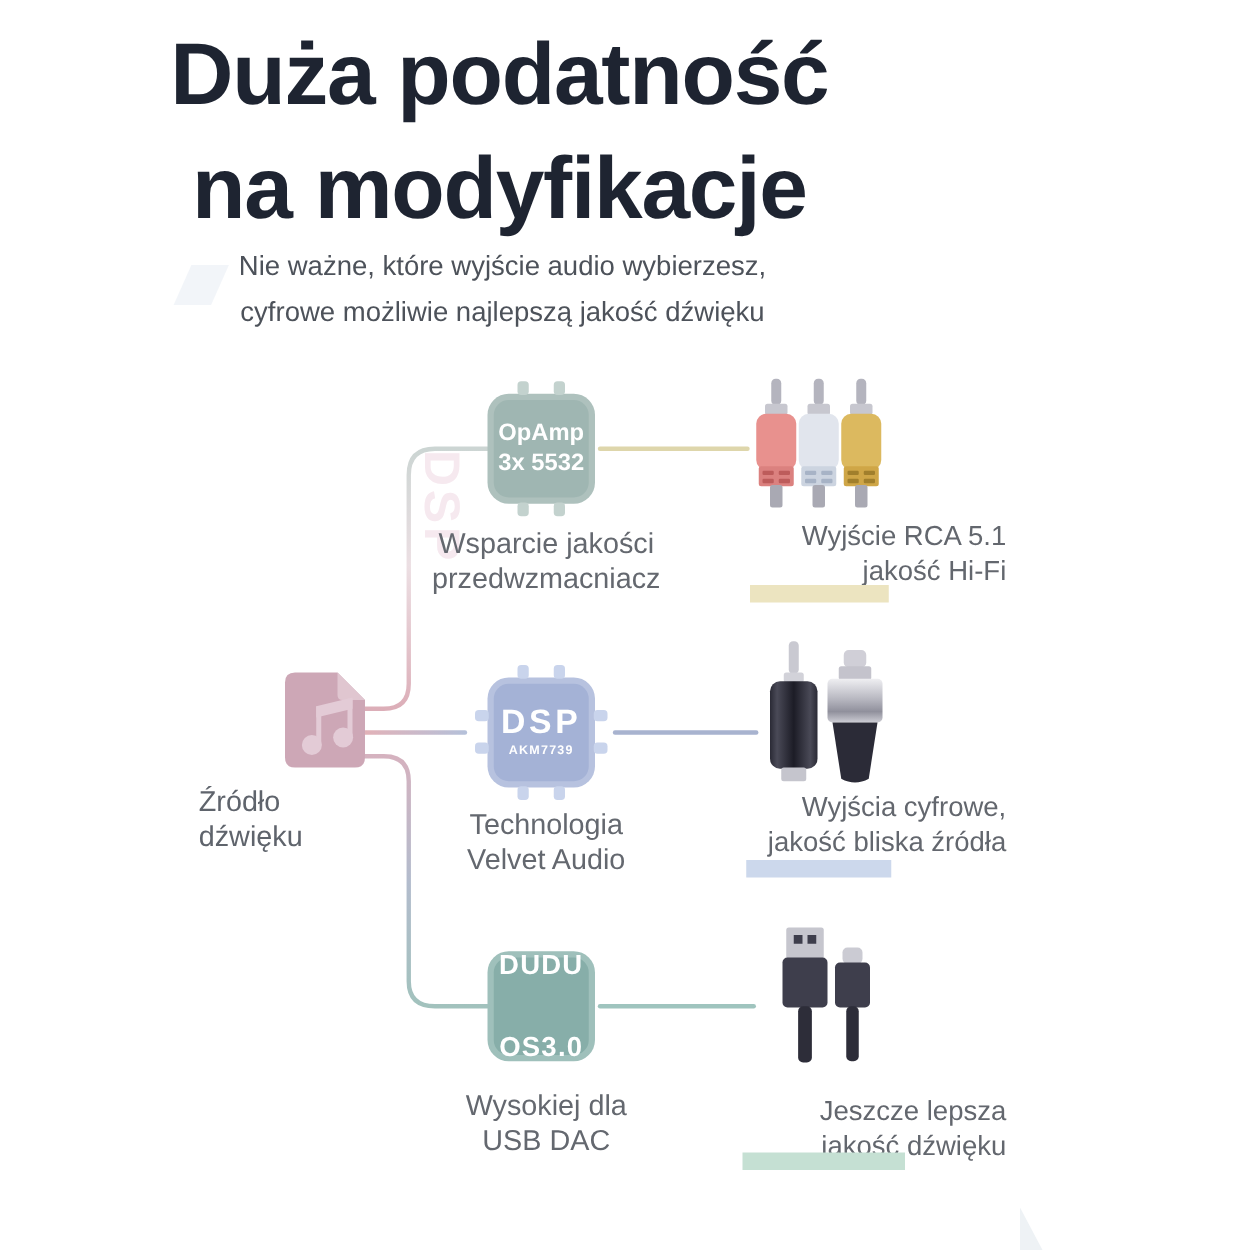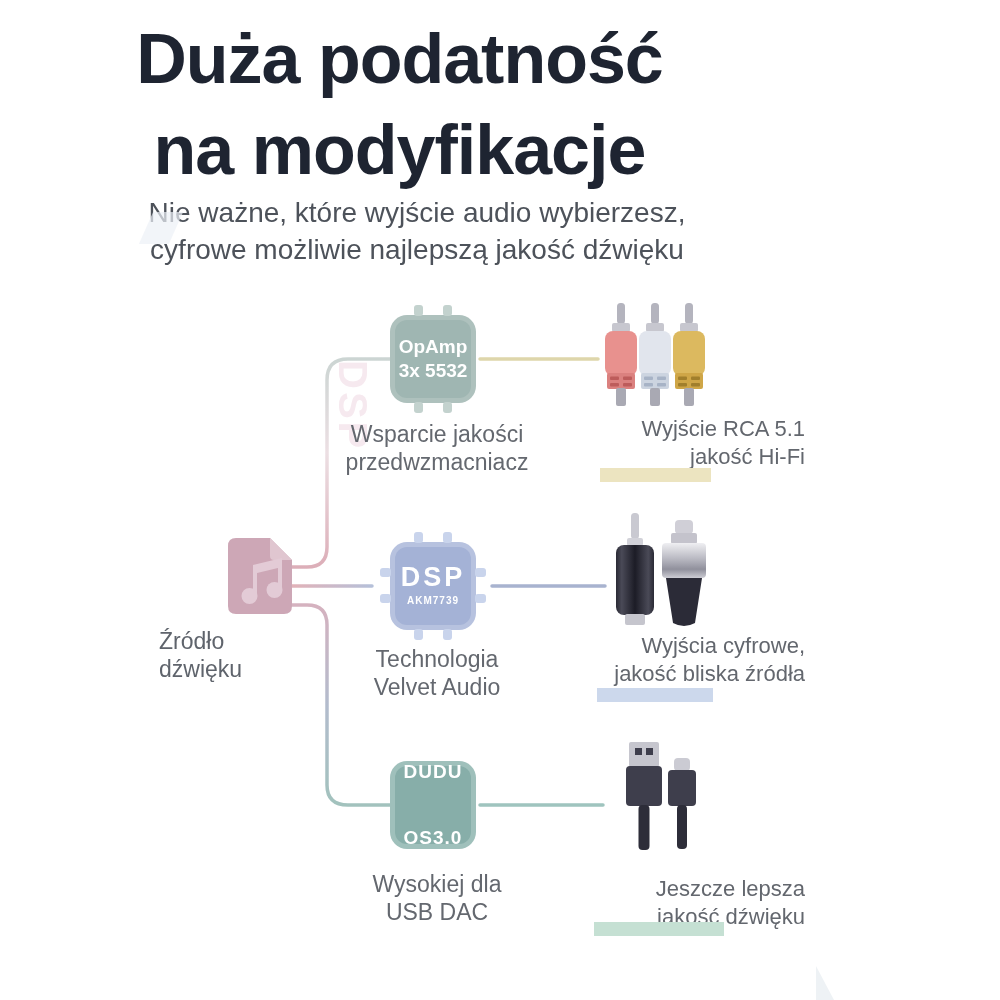--- a/index.html
+++ b/index.html
@@ -3,41 +3,41 @@
 <meta charset="utf-8">
 <style>
   html,body{margin:0;padding:0;background:#ffffff;}
   .page{position:relative;width:1000px;height:1000px;background:#ffffff;overflow:hidden;
         font-family:"Liberation Sans","DejaVu Sans",sans-serif;}
 
   
   .title{position:absolute;left:0;top:14px;width:799px;text-align:center;
          font-size:70px;line-height:91px;font-weight:800;letter-spacing:-1px;color:#1e2431;}
   .subtitle{position:absolute;left:0;top:194px;width:804px;text-align:center;
-            font-size:28px;line-height:37px;font-weight:300;color:#4d525a;padding-left:15px;}
+            font-size:22px;line-height:37px;font-weight:300;color:#4d525a;}
 
   
   .wm-dsp{position:absolute;left:330px;top:360px;writing-mode:vertical-rl;
           font-size:40px;font-weight:800;letter-spacing:3px;color:#f6e9ef;}
   .wm-chevron{position:absolute;left:146px;top:212px;width:30px;height:32px;
               background:#ecf1f7;transform:skewX(-24deg);opacity:.7;}
 
   
   .overlay{position:absolute;left:0;top:0;}
 
   
   .chip{position:absolute;width:86px;height:88px;border-radius:17px;}
   .chip-inner{position:absolute;inset:5px;border-radius:12px;display:flex;flex-direction:column;
               align-items:center;justify-content:center;color:#ffffff;font-weight:700;}
   .chip-a{left:390px;top:315px;background:#aec1bd;}
   .chip-a .chip-inner{background:#9fb6b2;font-size:19px;line-height:24px;}
   .chip-b{left:390px;top:542px;background:#b7c2df;}
   .chip-b .chip-inner{background:#a4b2d6;}
   .chip-c{left:390px;top:761px;background:#9fc0bb;}
-  .chip-c .chip-inner{background:#87aea9;font-size:19px;line-height:26px;letter-spacing:1px;gap:40px;}
+  .chip-c .chip-inner{background:#87aea9;font-size:22px;line-height:26px;letter-spacing:1px;gap:40px;}
   .chip-b .l1{font-size:27px;line-height:30px;letter-spacing:3px;}
   .chip-b .l2{font-size:10px;line-height:18px;letter-spacing:1px;}
   .pin{position:absolute;border-radius:3px;}
   .pin.v{width:9px;height:11px;}
   .pin.h{width:11px;height:9px;}
   .chip-a .pin{background:#c3d2ce;}
   .chip-b .pin{background:#c9d4ec;}
 
   
   .caption{position:absolute;width:300px;text-align:center;color:#64686f;

